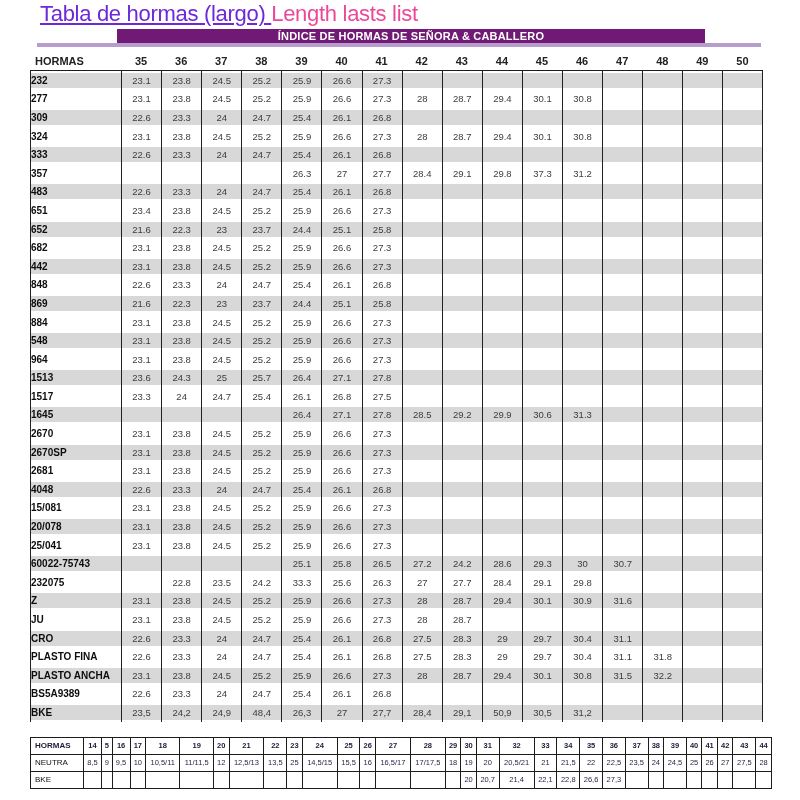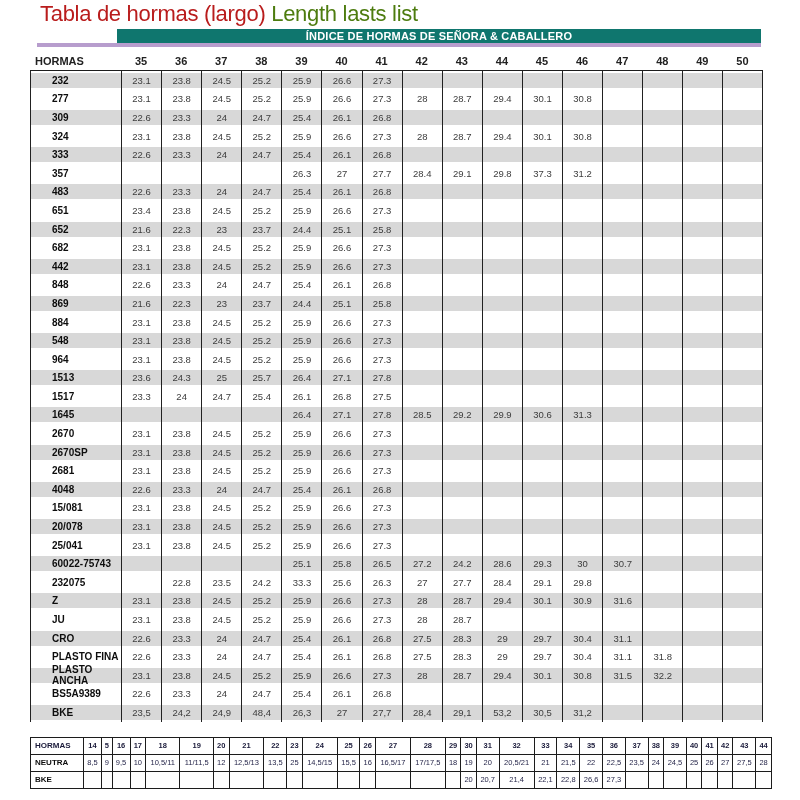--- a/index.html
+++ b/index.html
@@ -1,45 +1,45 @@
 <!DOCTYPE html>
 <html><head>
 <meta charset="utf-8">
 <style>
   html,body{margin:0;padding:0;background:#ffffff;}
   #page{position:relative;width:800px;height:800px;background:#fff;overflow:hidden;
         font-family:"Liberation Sans","DejaVu Sans",sans-serif;}
   
   #title{position:absolute;left:40px;top:1px;font-size:22px;letter-spacing:-0.3px;white-space:nowrap;}
-  #title .t-main{color:#b91c1c;}
-  #title .t-accent{color:#4d7c0f;}
+  #title .t-main{color:#6d28d9;text-decoration:underline;}
+  #title .t-accent{color:#ec4899;}
   
-  #banner{position:absolute;left:117px;top:29px;width:644px;height:14px;background:#0f766e;}
+  #banner{position:absolute;left:117px;top:29px;width:588px;height:14px;background:#701a75;}
   #banner span{display:block;text-align:center;color:#ffffff;font-weight:bold;font-size:11px;line-height:14px;letter-spacing:0.2px;}
   #banner-strip{position:absolute;left:37px;top:43px;width:724px;height:4px;background:#b79dcd;}
   
   #main-table{position:absolute;left:30px;top:52px;width:733px;}
   .mgrid{display:grid;grid-template-columns:91px repeat(16,40.1px);}
   #main-header{height:17px;}
   .mhcell{display:flex;align-items:center;justify-content:center;font-weight:bold;font-size:11px;color:#222;}
   .mhcell.label{justify-content:flex-start;padding-left:5px;}
   #header-rule{height:0;border-bottom:1.6px solid #1c1c1c;margin-top:1px;}
   .mrow{height:18.6px;}
   .mcell{border-left:1.5px solid #212121;display:flex;align-items:center;background:#fff;}
   .mcell:last-child{border-right:1.5px solid #212121;}
   .band{width:100%;height:15px;display:flex;align-items:center;justify-content:center;
         font-size:9.5px;color:#3c3c3c;background:#fff;}
   .mrow.shaded .band{background:#d8d8d8;}
-  .mcell.label .band{justify-content:flex-start;padding-left:21px;font-weight:bold;font-size:10px;color:#0d0d0d;}
+  .mcell.label .band{justify-content:flex-start;padding-left:0;font-weight:bold;font-size:10px;color:#0d0d0d;}
   
   #bottom-table{position:absolute;left:30px;top:737px;}
   #bottom-table table{border-collapse:collapse;table-layout:auto;width:742px;border:1.5px solid #1c1c1c;}
   #bottom-table td{border:1px solid #1c1c1c;white-space:nowrap;text-align:center;
                    font-size:7.5px;color:#26264a;padding:4px 2px;line-height:1;}
-  #bottom-table td.blabel{text-align:left;font-weight:bold;font-size:8px;color:#0d0d0d;padding-left:4px;width:46px;}
+  #bottom-table td.blabel{text-align:left;font-weight:normal;font-size:8px;color:#0d0d0d;padding-left:4px;width:46px;}
   #bottom-table tr.bhead td{font-weight:bold;color:#1a1a3a;}
 </style>
 </head>
 <body>
 
 <div id="page">
 
   <div id="title">
     <span class="t-main">Tabla de hormas (largo) </span><span class="t-accent">Length lasts list</span>
   </div>
@@ -1898,21 +1898,21 @@
           <div class="mcell">
             <div class="band">27,7</div>
           </div>
           <div class="mcell">
             <div class="band">28,4</div>
           </div>
           <div class="mcell">
             <div class="band">29,1</div>
           </div>
           <div class="mcell">
-            <div class="band">53,2</div>
+            <div class="band">50,9</div>
           </div>
           <div class="mcell">
             <div class="band">30,5</div>
           </div>
           <div class="mcell">
             <div class="band">31,2</div>
           </div>
           <div class="mcell">
             <div class="band"></div>
           </div>

